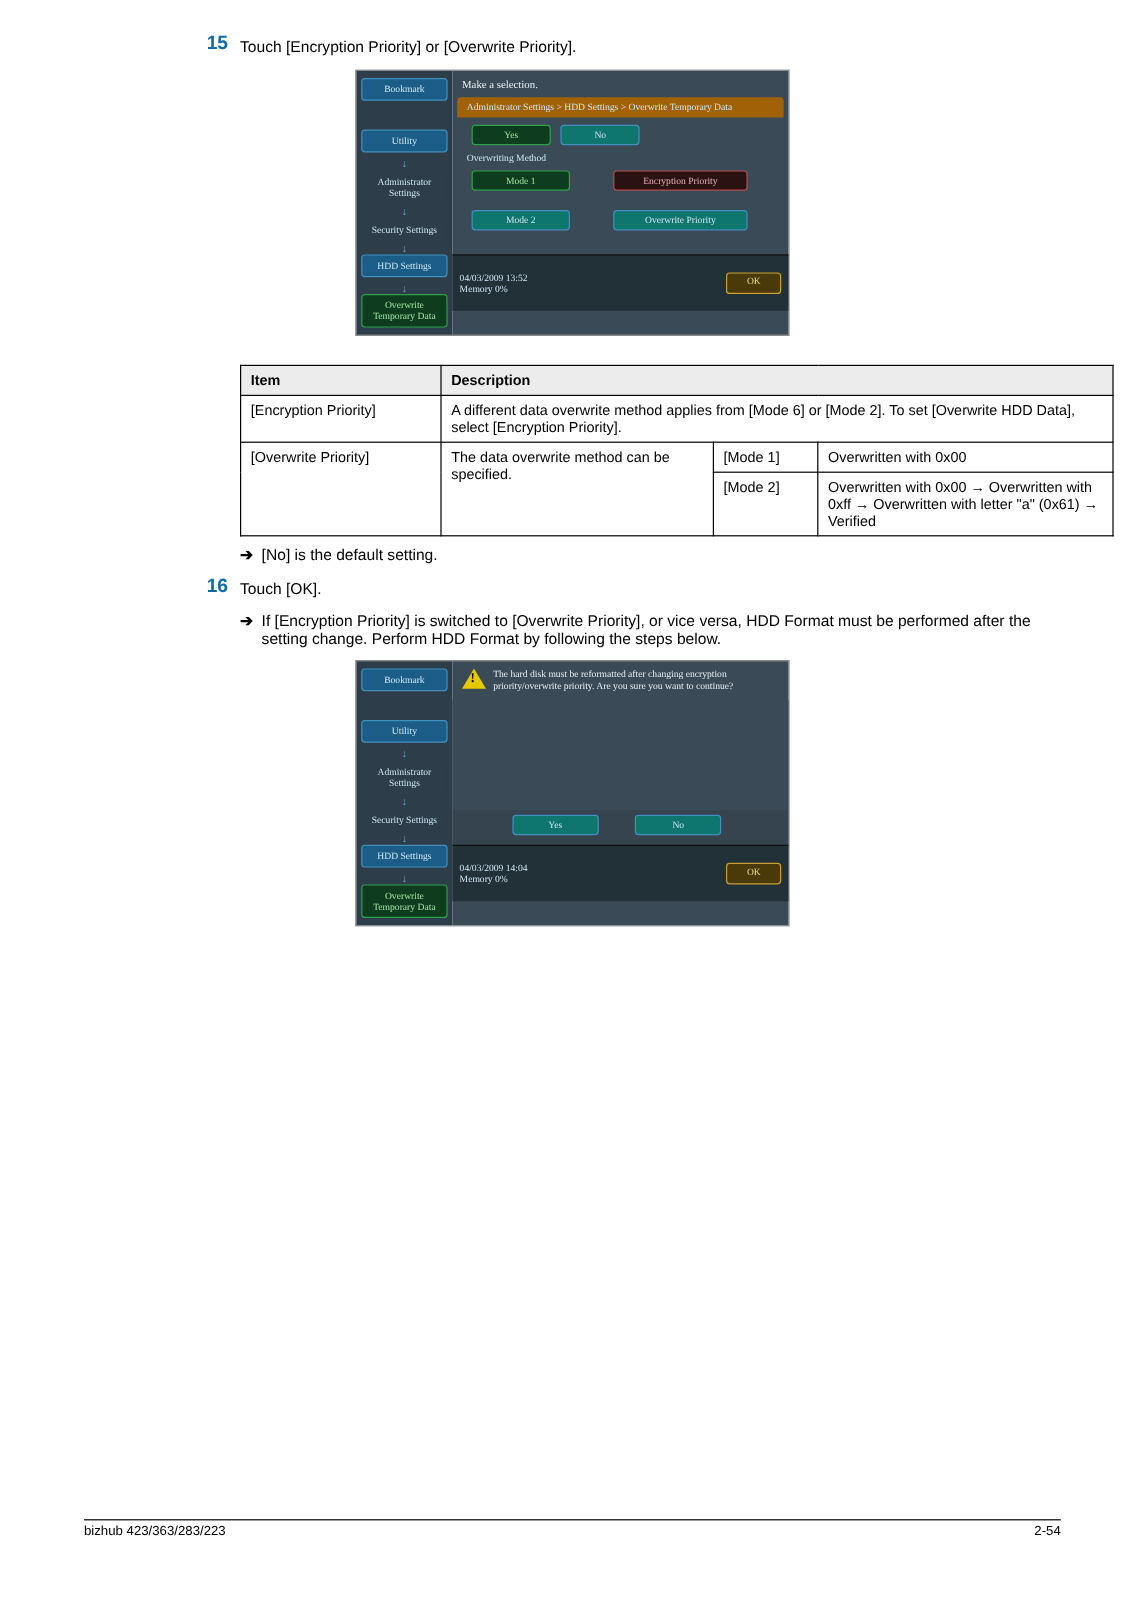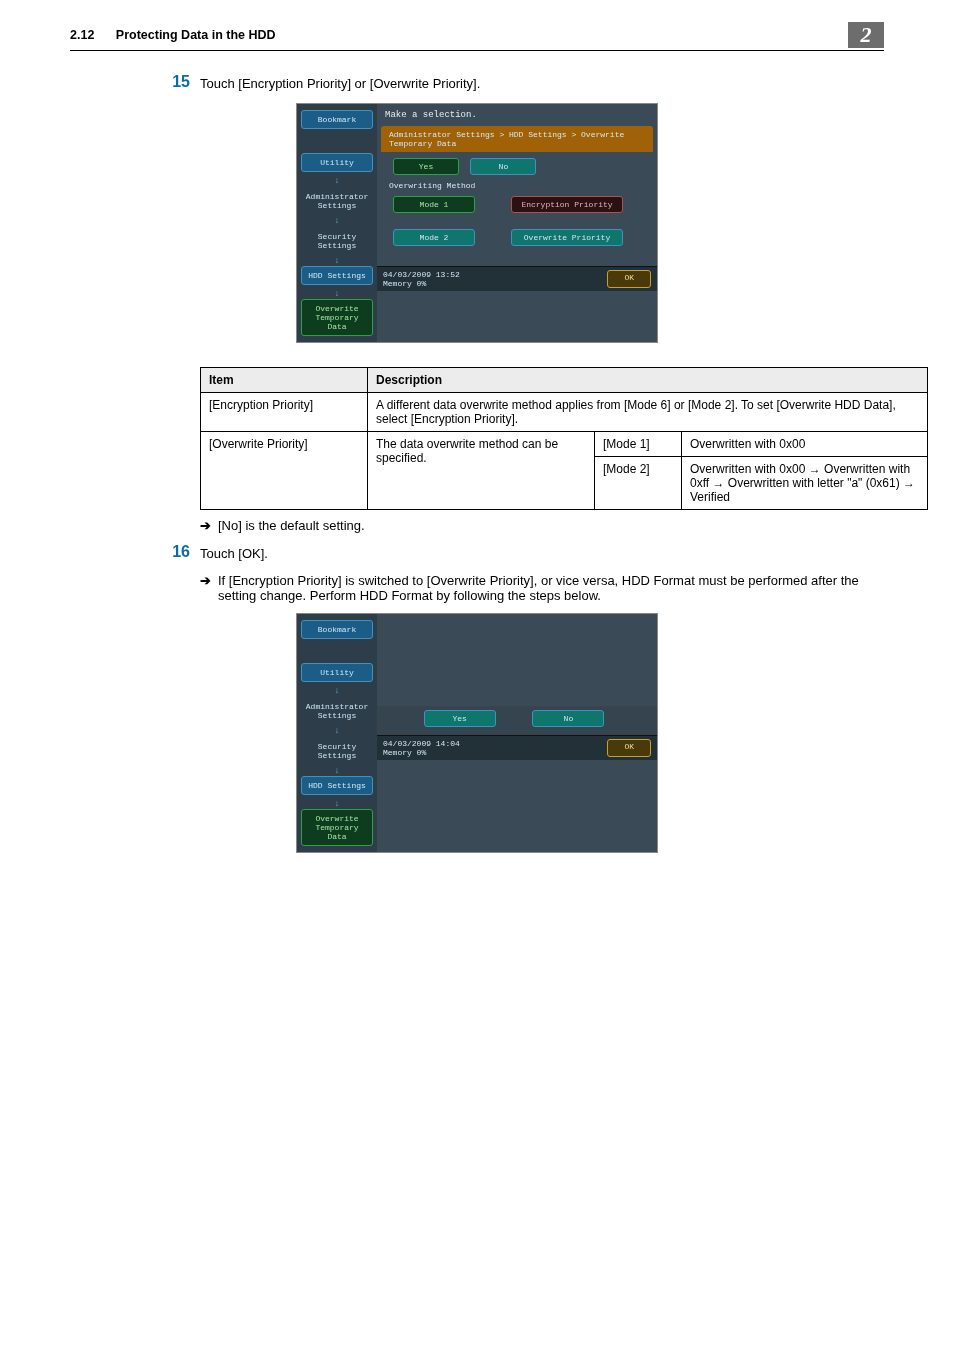--- a/index.html
+++ b/index.html
@@ -69,21 +69,21 @@
 
   
   .shot {
     display:inline-block;
     text-align:left;
     font-family: 'Courier New', monospace;
     font-size:9px;
     color:#d0e6f4;
     border:1px solid #888;
   }
-  .shot-inner { display:flex; }
+  .shot-inner { display:flex;font-family:Liberation Serif, serif; }
   .shot-side {
     width:80px;
     background:#2d3d49;
     padding:6px 4px;
     box-sizing:border-box;
   }
   .side-btn {
     background:#1c5d87;
     border:1px solid #4090c0;
     border-radius:3px;
@@ -119,21 +119,21 @@
     display:inline-block; border:1px solid #4090c0; background:#0f766e;
     border-radius:3px; text-align:center; font-size:8px; padding:3px 0;
     margin-right:6px;
   }
   .mini-btn.green { border-color:#2f9f4a; background:#0d3c1f; color:#9fe6a0; }
   .mini-btn.red   { border-color:#b05050; background:#2a1212; color:#e8b0b0; }
   .shot-sec-label { color:#cfe8f6; font-size:8px; margin:6px 0 4px 6px; }
   .shot-row { display:flex; gap:30px; margin:6px 0; padding-left:10px; }
   .shot-status {
     display:flex; justify-content:space-between;
-    background:#223038; font-size:8px; padding:3px 6px;
+    background:#223038; font-size:8px; padding:14px 6px;
     border-top:1px solid #111;
   }
   .ok-btn {
     display:inline-block; border:1px solid #caa030; background:#4a3a0a;
     color:#f0dd88; border-radius:3px; font-size:8px; padding:2px 16px;
   }
 
   
   table.spec {
     border-collapse:collapse;
@@ -180,27 +180,20 @@
     font-size:11px;
     display:flex; justify-content:space-between;
     padding-top:3px;
   }
 </style>
 </head>
 <body>
 
 <div class="page">
 
-  <div class="header-row">
-    <div class="header-left">
-      <span class="header-sec-num">2.12</span>
-      <span>Protecting Data in the HDD</span>
-    </div>
-    <div class="chapter-badge">2</div>
-  </div>
 
   <div class="step-row">
     <div class="step-num">15</div>
     <div class="step-text">Touch [Encryption Priority] or [Overwrite Priority].</div>
   </div>
 
   <div class="figure-wrap">
     <div class="shot">
       <div class="shot-inner">
         <div class="shot-side">
@@ -294,32 +287,40 @@
           <div class="side-arrow">↓</div>
           <div class="side-label">Administrator Settings</div>
           <div class="side-arrow">↓</div>
           <div class="side-label">Security Settings</div>
           <div class="side-arrow">↓</div>
           <div class="side-btn">HDD Settings</div>
           <div class="side-arrow">↓</div>
           <div class="side-active">Overwrite Temporary Data</div>
         </div>
         <div class="shot-main">
+          <div class="shot2-msg">
+            <span class="warn-tri"></span>
+            <div class="shot2-msgtext">The hard disk must be reformatted after changing encryption priority/overwrite priority. Are you sure you want to continue?</div>
+          </div>
           <div class="shot2-empty"></div>
           <div class="shot2-yn">
             <span class="mini-btn" style="width:70px">Yes</span>
             <span style="display:inline-block;width:20px"></span>
             <span class="mini-btn" style="width:70px">No</span>
           </div>
           <div class="shot-status">
             <div>
               <span>04/03/2009   14:04</span><br>
               <span>Memory        0%</span>
             </div>
             <span class="ok-btn">OK</span>
           </div>
         </div>
       </div>
     </div>
   </div>
 
+  <div class="footer">
+    <span>bizhub 423/363/283/223</span>
+    <span>2-54</span>
+  </div>
 
 </div>
 
 </body></html>

